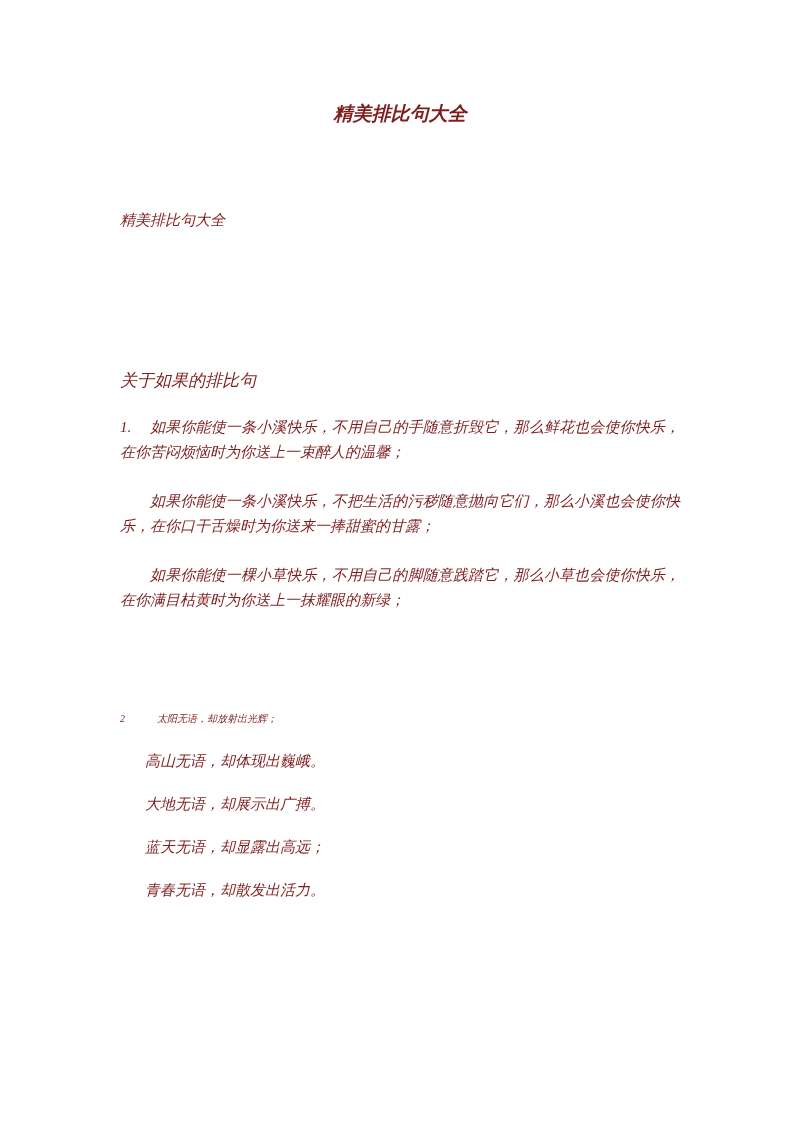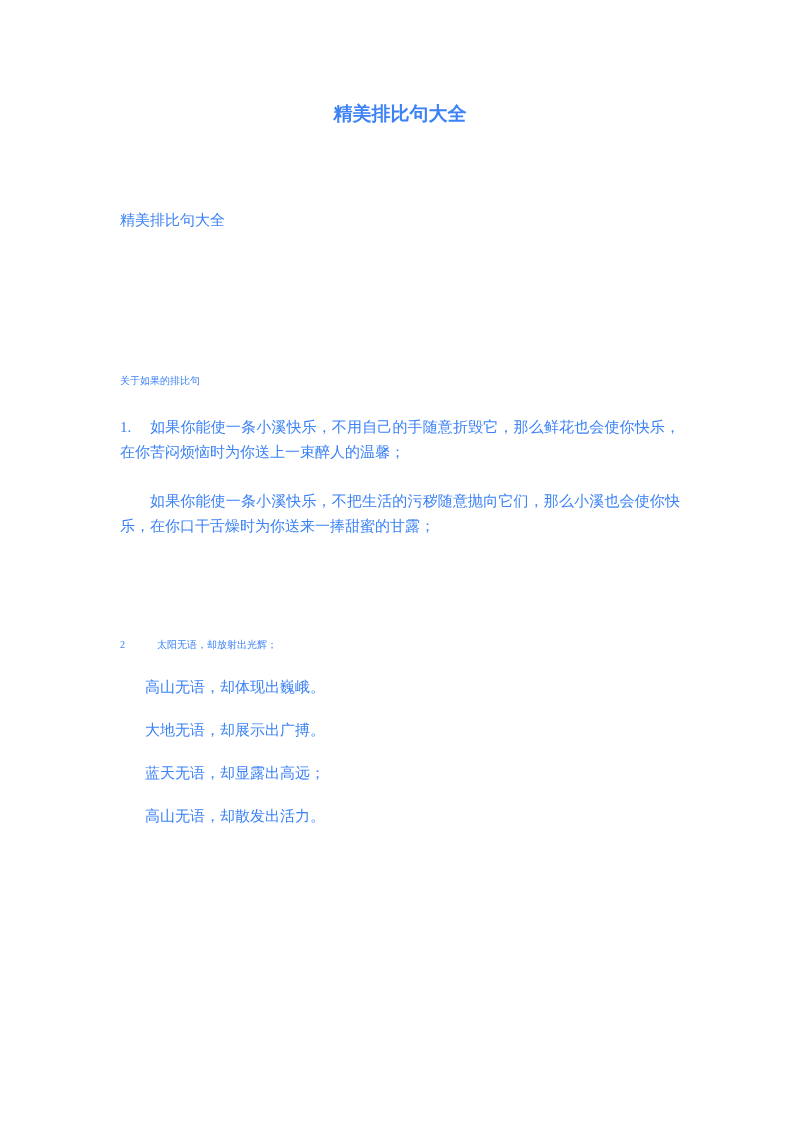--- a/index.html
+++ b/index.html
@@ -9,38 +9,39 @@
   }
   .page {
     position: relative;
     width: 800px;
     height: 1132px;
     margin: 0 auto;
     background: #ffffff;
     box-sizing: border-box;
     padding: 101px 120px 0 120px;
     font-family: "Liberation Serif", "DejaVu Serif", serif;
-    color: #3b82f6;
+    color: #7f1d1d;
     overflow: hidden;
+    font-style: italic;
   }
   .doc-title {
     margin: 0;
     text-align: center;
     font-size: 19px;
     font-weight: bold;
     line-height: 26px;
   }
   .doc-subtitle {
     margin: 81px 0 0 0;
     font-size: 15px;
     line-height: 25px;
   }
   .section-heading {
     margin: 135px 0 0 0;
-    font-size: 10px;
+    font-size: 17px;
     font-weight: normal;
     line-height: 25px;
   }
   .para {
     margin: 0 0 15px 0;
     font-size: 15px;
     line-height: 25px;
     text-align: justify;
   }
   .para.first {
@@ -78,26 +79,27 @@
   <h1 class="doc-title">精美排比句大全</h1>
 
   <p class="doc-subtitle">精美排比句大全</p>
 
   <p class="section-heading">关于如果的排比句</p>
 
   <p class="para first"><span class="list-num-1">1.</span><span>如果你能使一条小溪快乐，不用自己的手随意折毁它，那么鲜花也会使你快乐，在你苦闷烦恼时为你送上一束醉人的温馨；</span></p>
 
   <p class="para indent">如果你能使一条小溪快乐，不把生活的污秽随意抛向它们，那么小溪也会使你快乐，在你口干舌燥时为你送来一捧甜蜜的甘露；</p>
 
+  <p class="para indent">如果你能使一棵小草快乐，不用自己的脚随意践踏它，那么小草也会使你快乐，在你满目枯黄时为你送上一抹耀眼的新绿；</p>
 
 
   <p class="s2-first"><span class="list-num-2">2</span><span>太阳无语，却放射出光辉；</span></p>
 
   <p class="s2-line">高山无语，却体现出巍峨。</p>
 
   <p class="s2-line">大地无语，却展示出广搏。</p>
 
   <p class="s2-line">蓝天无语，却显露出高远；</p>
 
 
-  <p class="s2-line">高山无语，却散发出活力。</p>
+  <p class="s2-line">青春无语，却散发出活力。</p>
 
 </div>
 
 </body></html>

